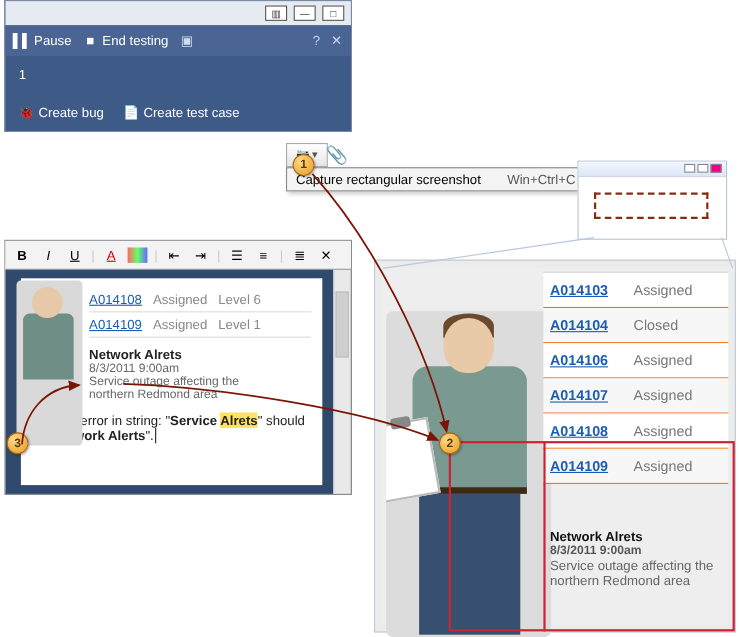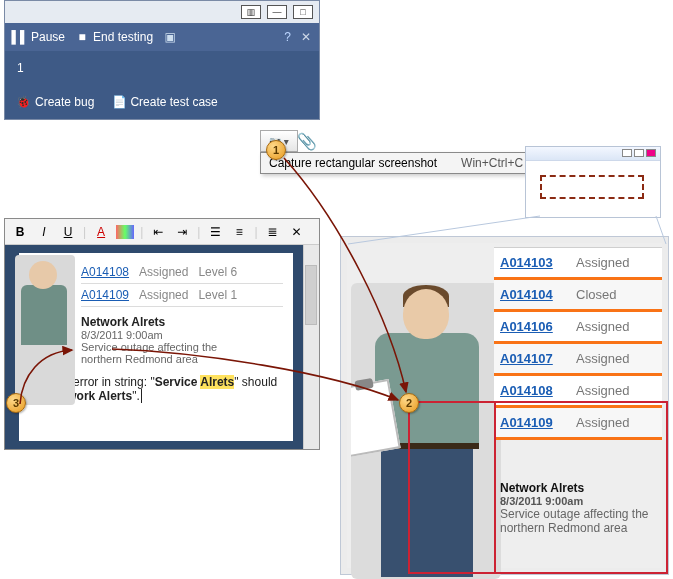--- a/index.html
+++ b/index.html
@@ -53,21 +53,21 @@
   .thumb-sel { position: absolute; left: 14px; top: 28px; width: 104px; height: 24px; border: 2px dashed #8b2a12; }
   .thumb-ctrl { position:absolute; right:4px; top:2px; display:flex; gap:2px;}
   .thumb-ctrl span{ width:10px;height:8px;border:1px solid #888;background:#fff;font-size:6px;}
 
   
   .app { position: absolute; left: 340px; top: 236px; right: 4px; bottom: 4px; border: 1px solid #bfc8d6; background: #ececec; }
   .app-inner { position: absolute; inset: 6px; background: #eee; }
   .links { position: absolute; left: 10px; top: 6px; font-size: 13px; }
   .links a { color: #0c4a6e; text-decoration: underline; font-weight: bold; display: block; line-height: 16px; margin-top: 36px; }
   .tbl { position: absolute; right: 0; top: 4px; width: 168px; border-top: 1px solid #cfcfcf; }
-  .trow { display: flex; border-bottom: 3px solid #f97316; height: 32px; align-items: center; background:#fff; }
+  .trow { display: flex; border-bottom: 1px solid #f97316; height: 32px; align-items: center; background:#fff; }
   .trow:nth-child(even){ background:#f7f7f7;}
   .trow a { color: #1a5db4; text-decoration: underline; font-weight: bold; font-size: 13px; width: 82px; padding-left: 6px; }
   .trow span { color: #777; font-size: 13px; }
   .alert2 { position: absolute; right: 6px; top: 238px; width: 156px; font-size: 12px; }
   .alert2 .t { font-weight: bold; color: #111; }
   .alert2 .d { font-weight: bold; color: #555; font-size: 11px; }
   .alert2 .m { color: #666; font-size: 12px; }
 
   .person { position: absolute; left: 4px; top: 40px; width: 150px; height: 296px; background: #dcdcdc; border-radius: 6px; overflow: hidden; }
   .person .head { position:absolute; left:52px; top:6px; width:46px; height:50px; background:#e9caa8; border-radius:50% 50% 46% 46%; }

